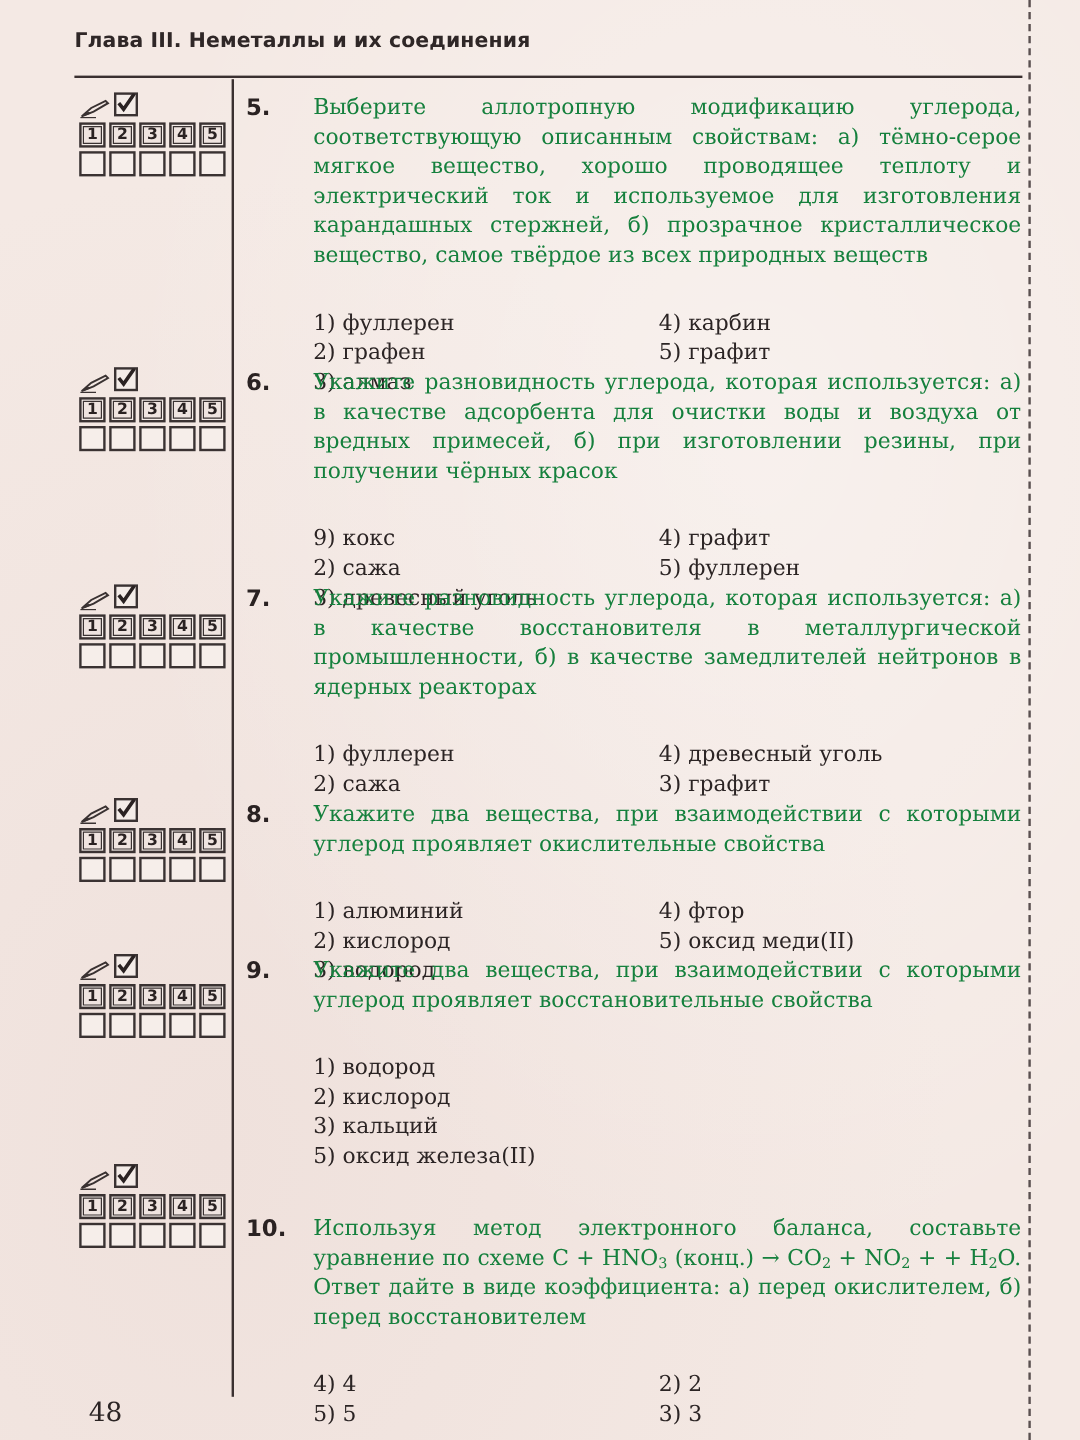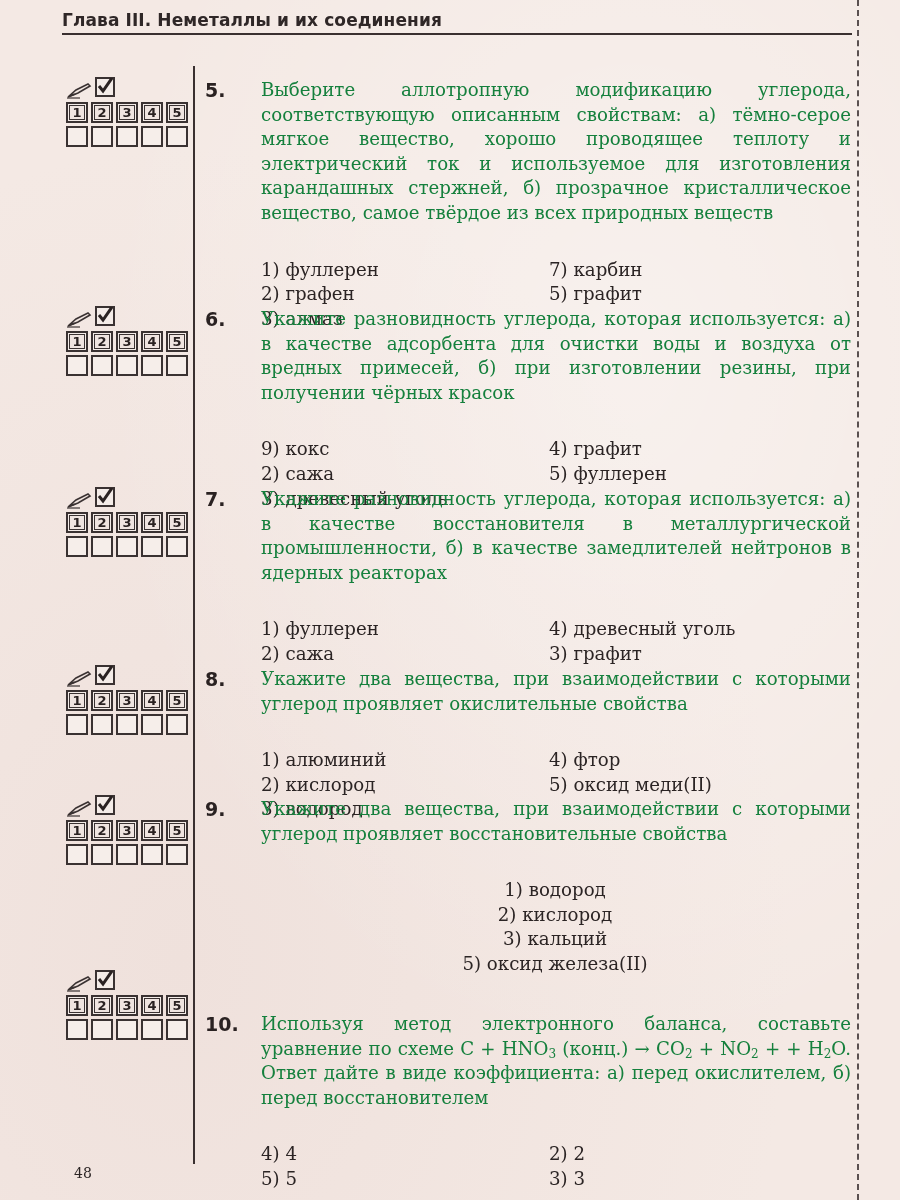--- a/index.html
+++ b/index.html
@@ -10,23 +10,23 @@
     font-family: "DejaVu Serif", "Liberation Serif", serif;
     color: #2b2424;
   }
   .page-bg {
     position: absolute; inset: 0;
     background:
       radial-gradient(ellipse at 70% 30%, rgba(255,255,255,0.35), transparent 60%),
       radial-gradient(ellipse at 20% 80%, rgba(230,210,205,0.35), transparent 60%);
   }
   .header {
-    position: absolute; left: 62px; top: 10px; width: 790px;
+    position: absolute; left: 62px; top: 24px; width: 790px;
     border-bottom: 2px solid #3a3030;
-    padding-bottom: 3px;
+    padding-bottom: 19px;
   }
   .header-title {
     font-family: "DejaVu Sans", "Liberation Sans", sans-serif;
     font-weight: bold; font-size: 17px; color: #2f2727;
     letter-spacing: 0.1px;
   }
   .cut-line {
     position: absolute; left: 857px; top: 0; height: 1200px; width: 0;
     border-left: 2px dashed #5a5050;
   }
@@ -47,21 +47,21 @@
     font-size: 18.2px; line-height: 24.6px;
     text-align: justify;
     color: #15803d;
   }
   .opts {
     margin-left: 56px;
     display: grid;
     grid-template-columns: 288px 300px;
     font-size: 18.2px; line-height: 24.6px; margin-top: 32px;
   }
-  .opts.single { grid-template-columns: 588px; text-align: center; }
+  .opts.single { grid-template-columns: 588px; }
   sub { font-size: 12px; line-height: 0; vertical-align: -3px; }
 
   .answer-widget {
     position: absolute; left: 66px; width: 122px;
   }
   .aw-top { height: 22px; position: relative; }
   .pencil { position: absolute; left: 0; top: 4px; width: 26px; height: 18px; }
   .check-box {
     position: absolute; left: 29px; top: 0;
     width: 16px; height: 16px;
@@ -74,21 +74,21 @@
     border: 2px solid #3a3232;
     box-shadow: inset 0 0 0 1px #f4ece8, inset 0 0 0 2px #3a3232;
     display: flex; align-items: center; justify-content: center;
     font-family: "DejaVu Sans", "Liberation Sans", sans-serif;
     font-weight: bold; font-size: 13px; color: #2a2222;
     background: #efe4e0;
   }
   .aw-cell.blank { box-shadow: none; background: #f6eeea; }
   .page-number {
     position: absolute; left: 74px; top: 1165px;
-    font-size: 14px; color: #2b2424;
+    font-size: 22px; color: #2b2424;
   }
 </style>
 </head>
 <body>
 
 <div class="page-bg"></div>
 
 <div class="header">
   <span class="header-title">Глава III. Неметаллы и их соединения</span>
 </div>
@@ -268,21 +268,21 @@
     <div class="aw-cell blank"></div>
     <div class="aw-cell blank"></div>
   </div>
 </div>
 
 <div class="question" style="top:78px;">
   <span class="q-num">5.</span>
   <div class="q-text">Выберите аллотропную модификацию углерода, соответствующую описанным свойствам: а) тёмно-серое мягкое вещество, хорошо проводящее теплоту и электрический ток и используемое для изготовления карандашных стержней, б) прозрачное кристаллическое вещество, самое твёрдое из всех природных веществ</div>
   <div class="opts">
     <span>1) фуллерен</span>
-    <span>7) карбин</span>
+    <span>4) карбин</span>
     <span>2) графен</span>
     <span>5) графит</span>
     <span>3) алмаз</span>
   </div>
 </div>
 
 <div class="question" style="top:307px;">
   <span class="q-num">6.</span>
   <div class="q-text">Укажите разновидность углерода, которая используется: а) в качестве адсорбента для очистки воды и воздуха от вредных примесей, б) при изготовлении резины, при получении чёрных красок</div>
   <div class="opts">

